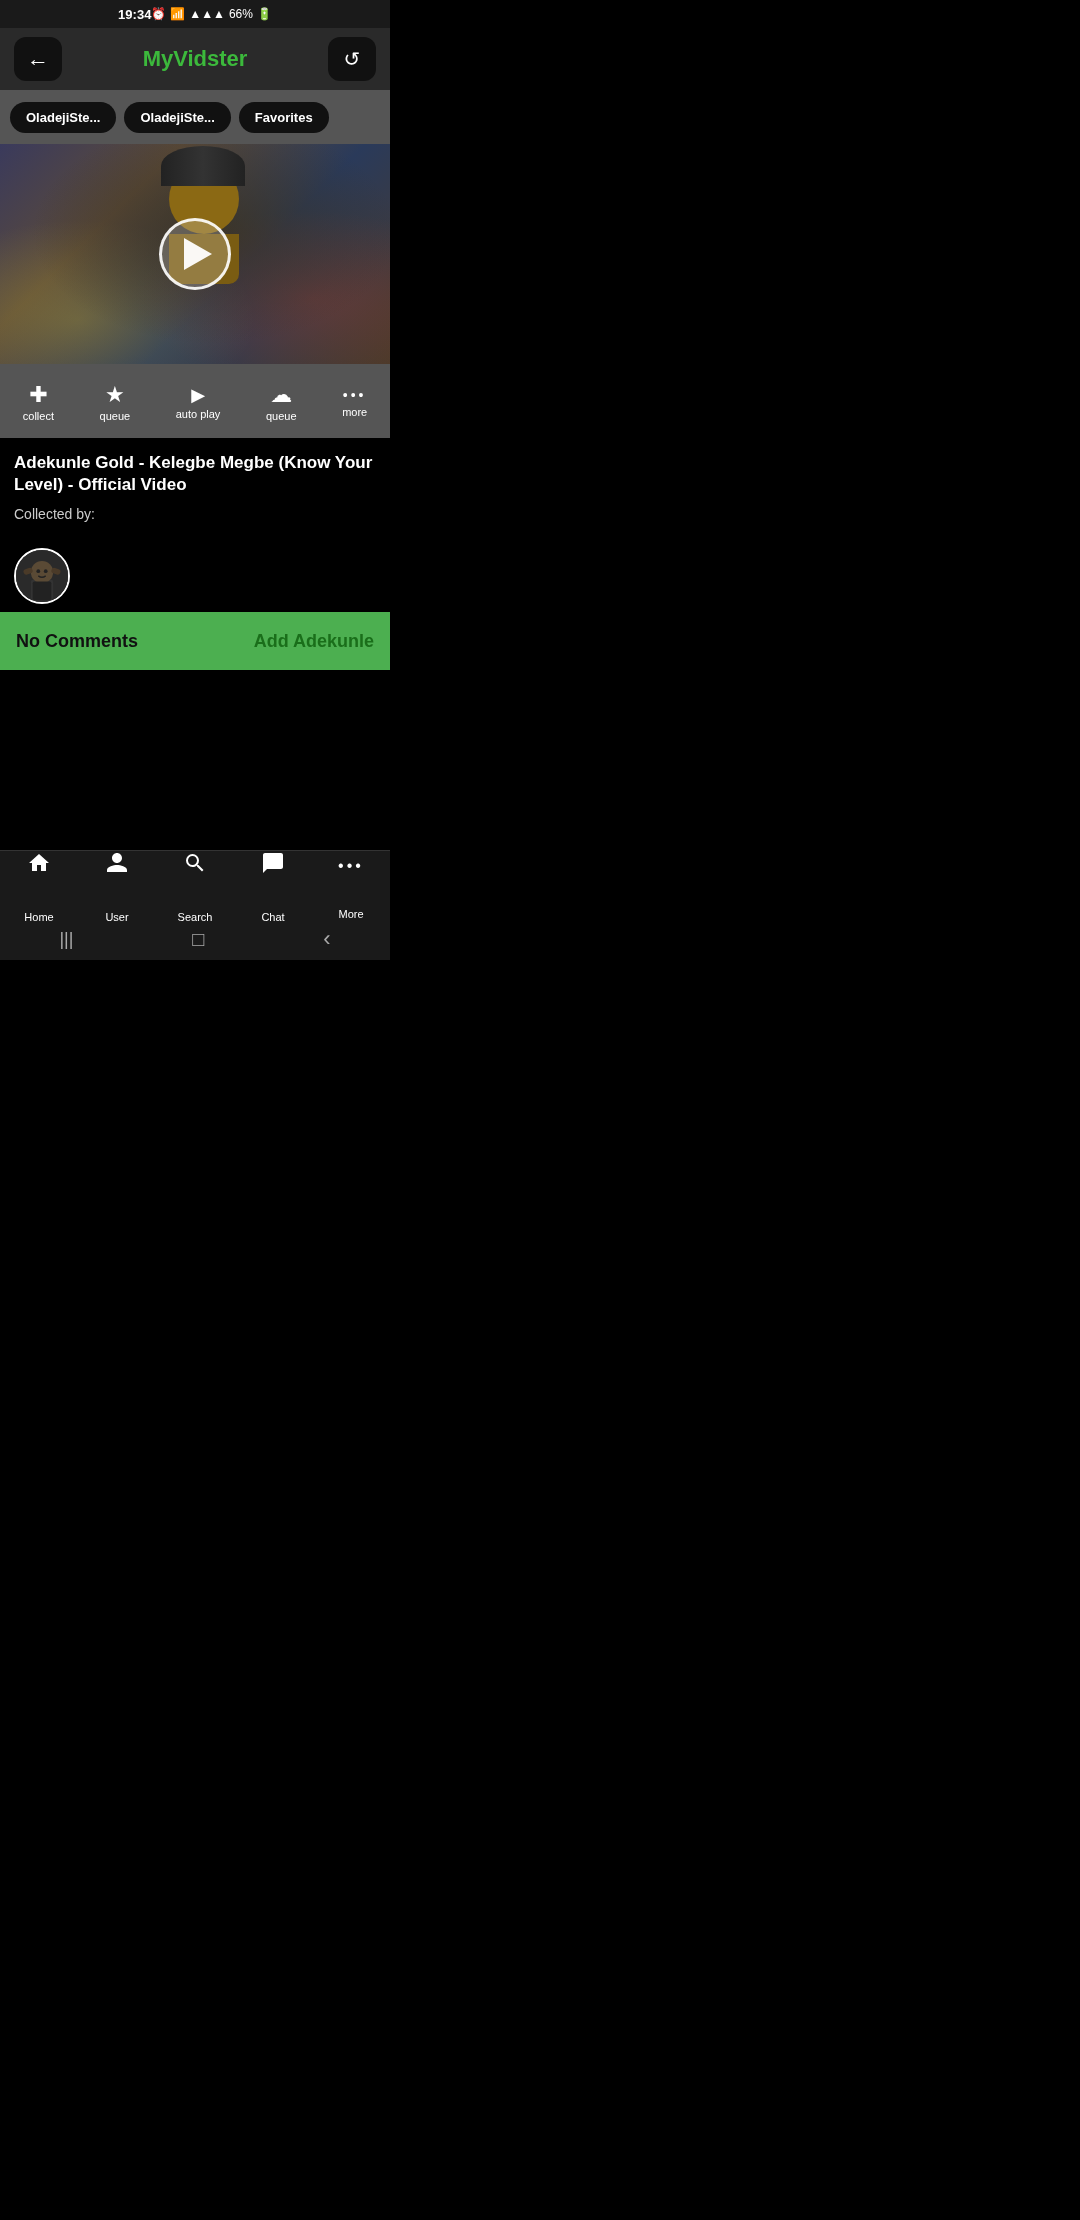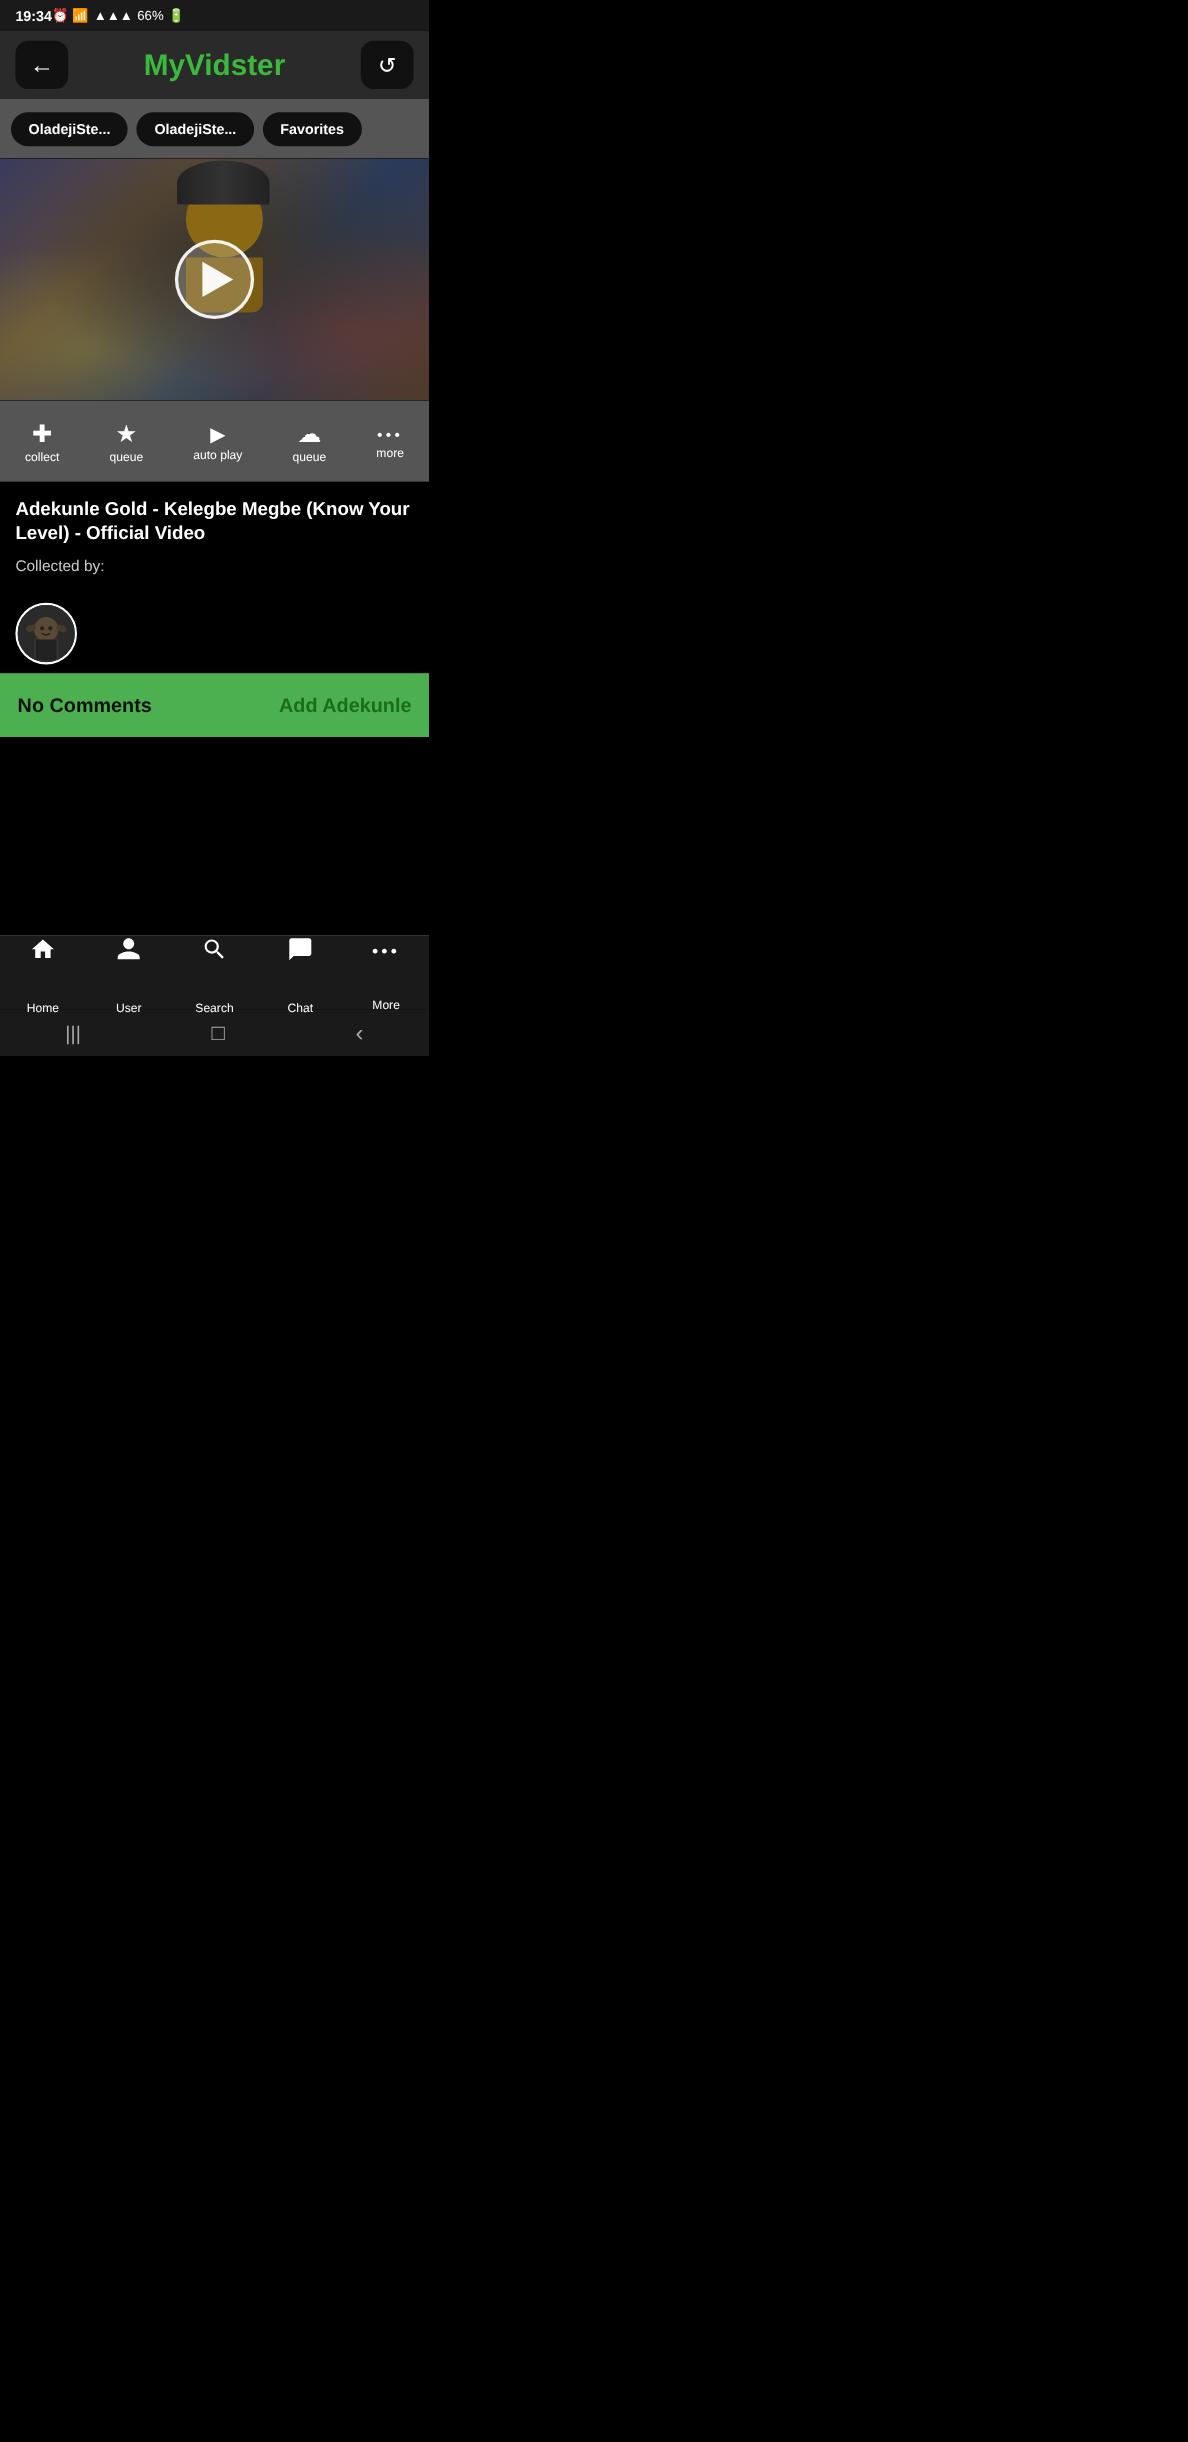--- a/index.html
+++ b/index.html
@@ -11,21 +11,21 @@
       font-family: 'Arial', sans-serif;
       color: #fff;
       overflow-x: hidden;
       position: relative;
     }
 
     
     .status-bar {
       background: #1a1a1a;
       display: flex;
-      justify-content: flex-start;
+      justify-content: center;
       align-items: center;
       padding: 6px 14px;
       height: 28px;
     }
     .status-time {
       font-size: 13px;
       font-weight: bold;
       color: #fff;
     }
     .status-icons {
@@ -53,21 +53,21 @@
       height: 44px;
       display: flex;
       align-items: center;
       justify-content: center;
       cursor: pointer;
       color: #fff;
       font-size: 20px;
     }
     .nav-title {
       color: #3cb93c;
-      font-size: 27px;
+      font-size: 22px;
       font-weight: bold;
     }
 
     
     .tab-row {
       background: #555;
       display: flex;
       align-items: center;
       padding: 19px 10px;
       gap: 8px;

